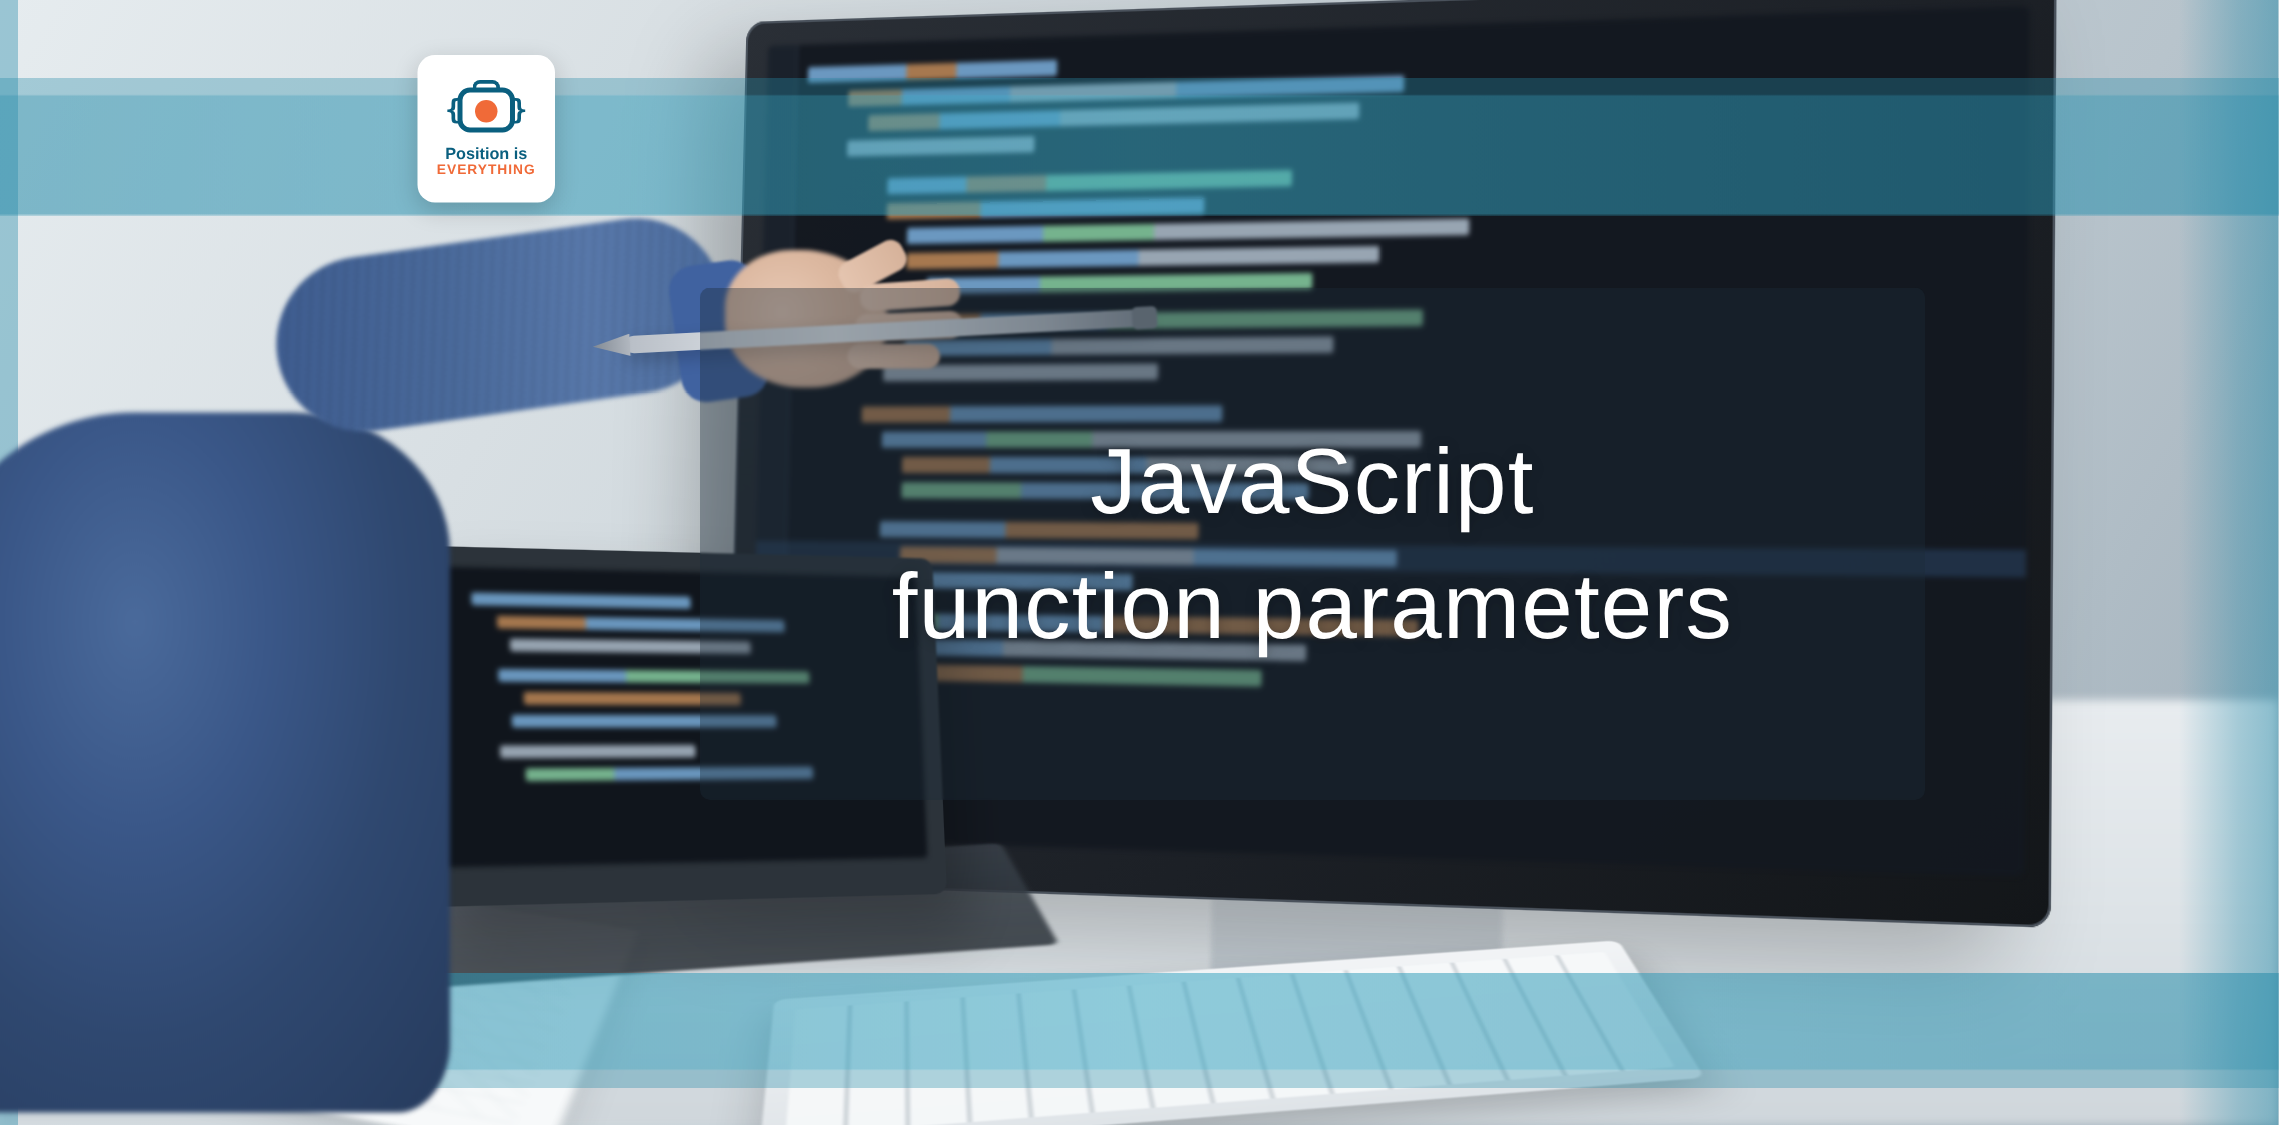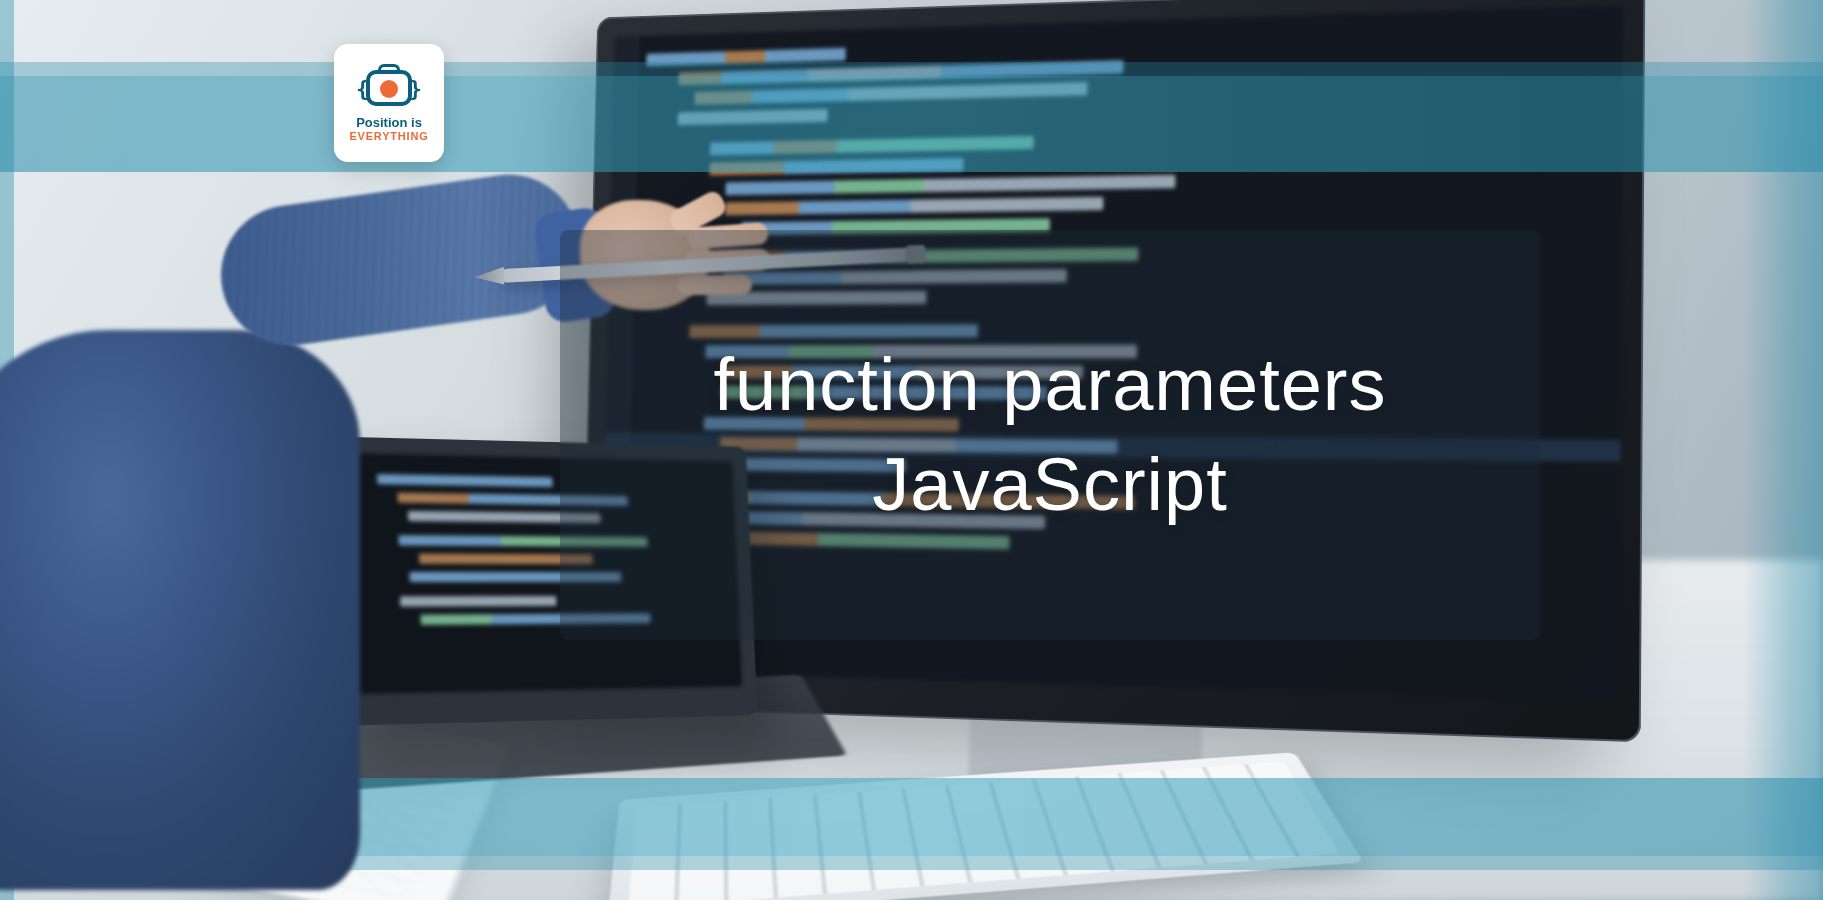--- a/index.html
+++ b/index.html
@@ -373,22 +373,22 @@
     <div class="cuff"></div>
     <div class="hand"></div>
     <div class="finger thumb"></div>
     <div class="finger f1"></div>
     <div class="finger f2"></div>
     <div class="finger f3"></div>
     <div class="pen"></div>
   </div>
 
   <div class="title-panel">
+    <div class="title-line">JavaScript</div>
     <div class="title-line">function parameters</div>
-    <div class="title-line">JavaScript</div>
   </div>
 
   <div class="logo-card">
     <div class="logo-icon">
       <span class="brace">{</span>
       <div class="top"></div>
       <div class="body"></div>
       <div class="lens"></div>
       <span class="brace r">}</span>
     </div>

